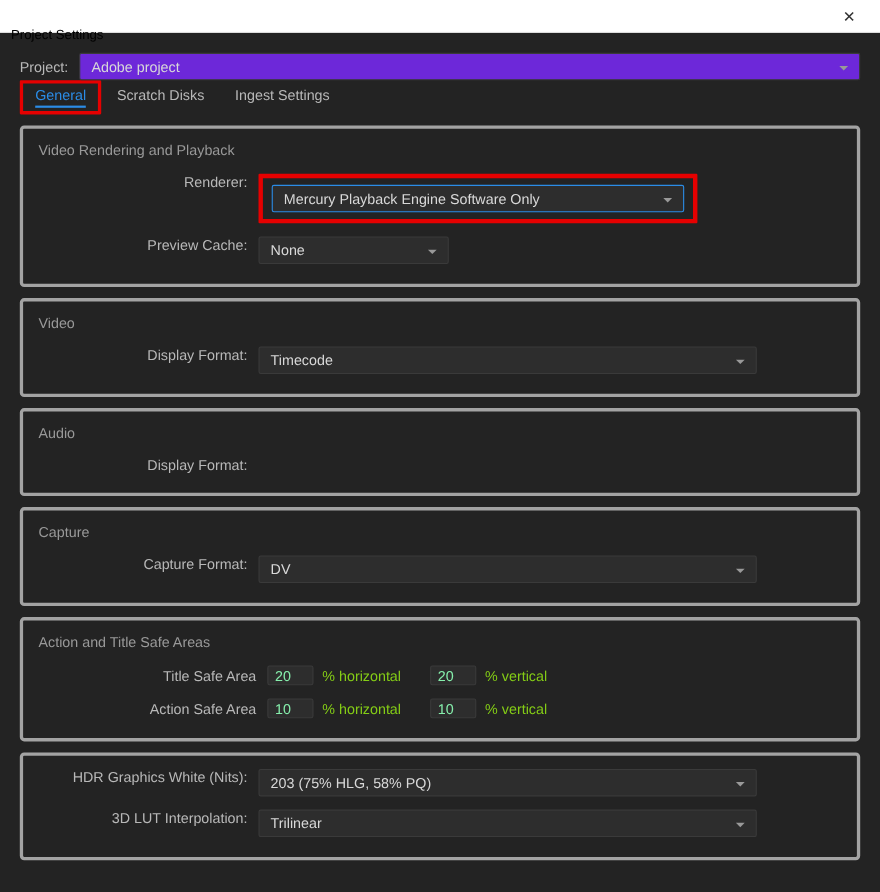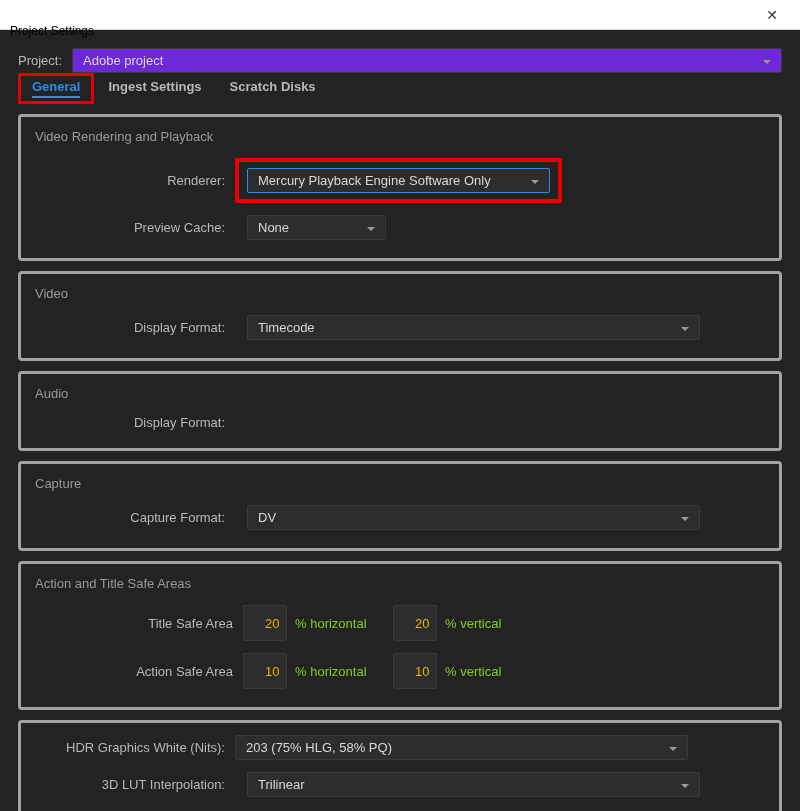--- a/index.html
+++ b/index.html
@@ -6,35 +6,35 @@
     body { background: #232323; width: 800px; height: 811px; overflow: hidden; }
     .titlebar { background: #fff; height: 30px; display: flex; align-items: center; justify-content: space-between; padding: 0 8px 0 10px; border-bottom: 1px solid #ddd; }
     .titlebar-title { font-size: 12px; color: #000; margin-top: 33px; }
     .titlebar-close { font-size: 14px; color: #333; width: 40px; text-align: center; cursor: default; }
     .content { background: #232323; padding: 18px 18px 0 18px; color: #b8b8b8; font-size: 13px; }
     .project-row { display: flex; align-items: center; gap: 10px; }
     .project-label { color: #b8b8b8; font-size: 13px; }
     .project-select { flex: 1; background: #6d28d9; border: 1px solid #3a3a3a; color: #d8d8d8; font-size: 13px; height: 25px; display: flex; align-items: center; padding: 0 10px; border-radius: 2px; position: relative; }
     .project-select::after { content: ""; position: absolute; right: 10px; top: 11px; width: 0; height: 0; border-left: 4px solid transparent; border-right: 4px solid transparent; border-top: 4px solid #999; }
     .tabs { display: flex; gap: 0; margin-bottom: 10px; }
-    .tab { padding: 6px 14px; color: #b8b8b8; font-size: 13px; cursor: default; font-weight: bold; }
+    .tab { padding: 6px 14px; color: #b8b8b8; font-size: 13px; cursor: default; }
     .tab.active { color: #2b8ce6; }
     .tab.active .underline { border-bottom: 2px solid #2b8ce6; display: inline-block; padding-bottom: 2px; }
     .tab.highlight-box { border: 3px solid #e60000; border-radius: 1px; padding: 3px 11px; }
     .group { border: 3px solid #a3a3a3; border-radius: 4px; padding: 12px 14px 18px 14px; margin-bottom: 10px; }
     .group-title { color: #999; font-size: 13px; margin-bottom: 14px; }
-    .field-row { display: flex; align-items: center; margin-bottom: 12px; }
-    .field-row:last-child { margin-bottom: 0; gap: 12px; }
+    .field-row { display: flex; align-items: flex-start; margin-bottom: 12px; }
+    .field-row:last-child { margin-bottom: 0; }
     .field-label { flex: 0 0 200px; text-align: right; color: #b8b8b8; font-size: 13px; padding-right: 10px; }
     .select { background: #2d2d2d; border: 1px solid #3a3a3a; color: #d8d8d8; font-size: 13px; height: 25px; display: flex; align-items: center; padding: 0 10px; border-radius: 2px; position: relative; width: 453px; }
-    .select.narrow { width: 139px; }
+    .select.narrow { width: 173px; }
     .select::after { content: ""; position: absolute; right: 10px; top: 11px; width: 0; height: 0; border-left: 4px solid transparent; border-right: 4px solid transparent; border-top: 4px solid #999; }
     .select.blue-border { border: 1px solid #2b8ce6; }
     .renderer-wrap { border: 4px solid #e60000; padding: 6px 8px; display: inline-block; border-radius: 1px; }
-    .input-num { background: #2d2d2d; border: 1px solid #3a3a3a; color: #eab308; font-size: 13px; height: 36px; width: 42px; padding: 0 21px; border-radius: 2px; display: flex; align-items: center; }
+    .input-num { background: #2d2d2d; border: 1px solid #3a3a3a; color: #86efac; font-size: 13px; height: 18px; width: 42px; padding: 0 6px; border-radius: 2px; display: flex; align-items: center; }
     .safe-row { display: flex; align-items: center; margin-bottom: 12px; gap: 8px; }
     .safe-row:last-child { margin-bottom: 0; }
     .safe-label { flex: 0 0 200px; text-align: right; color: #b8b8b8; font-size: 13px; padding-right: 2px; }
     .unit { color: #84cc16; font-size: 13px; min-width: 90px; }
   </style>
 </head>
 <body>
 
 <div class="titlebar">
   <span class="titlebar-title">Project Settings</span>
@@ -45,30 +45,30 @@
 
   <div class="project-row">
     <span class="project-label">Project:</span>
     <div class="project-select">
       <span>Adobe project</span>
     </div>
   </div>
 
   <div class="tabs">
     <div class="tab active highlight-box"><span class="underline">General</span></div>
+    <div class="tab">Scratch Disks</div>
     <div class="tab">Ingest Settings</div>
-    <div class="tab">Scratch Disks</div>
   </div>
 
   <div class="group">
     <div class="group-title">Video Rendering and Playback</div>
     <div class="field-row">
       <div class="field-label">Renderer:</div>
       <div class="renderer-wrap">
-        <div class="select blue-border" style="width:303px">
+        <div class="select blue-border" style="width:375px">
           <span>Mercury Playback Engine Software Only</span>
         </div>
       </div>
     </div>
     <div class="field-row">
       <div class="field-label">Preview Cache:</div>
       <div class="select narrow">
         <span>None</span>
       </div>
     </div>

